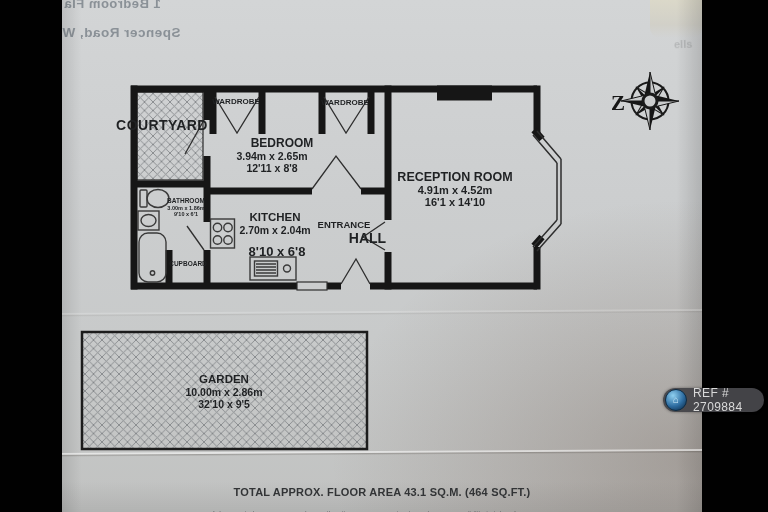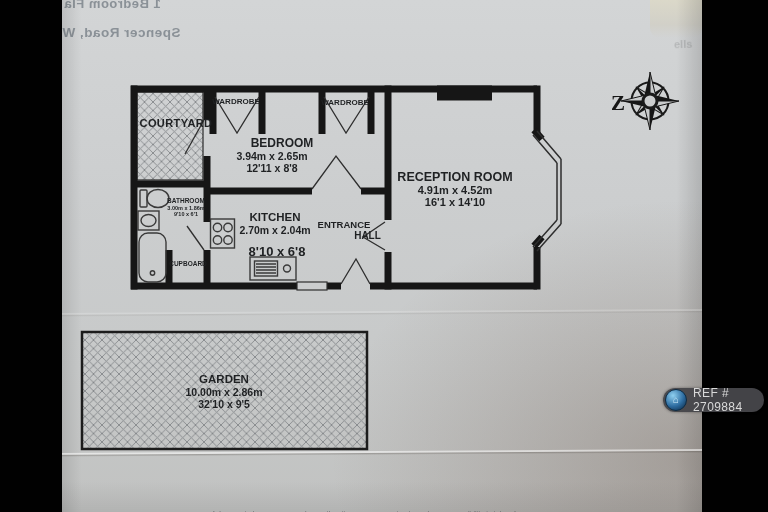--- a/index.html
+++ b/index.html
@@ -151,49 +151,50 @@
         <path d="M650 72 L644 97 L650 101 Z" fill="#161616" transform="rotate(180,650,101)"></path>
         <path d="M650 72 L656 97 L650 101 Z" fill="#c9cbcc" stroke="#161616" stroke-width="1" transform="rotate(180,650,101)"></path>
         <path d="M650 72 L644 97 L650 101 Z" fill="#161616" transform="rotate(270,650,101)"></path>
         <path d="M650 72 L656 97 L650 101 Z" fill="#c9cbcc" stroke="#161616" stroke-width="1" transform="rotate(270,650,101)"></path>
       </g>
       <circle cx="650" cy="101" r="7" fill="#cbcdce" stroke="#1a1a1a" stroke-width="3"></circle>
       <text x="611" y="110" font-size="21" font-weight="bold" font-family="Liberation Serif, serif" fill="#161616">Z</text>
     </g>
   </svg>
 
-  <div class="lbl" style="left:176px;top:118px;font-size:11px;letter-spacing:.4px;">COURTYARD</div>
+  <div class="lbl" style="left:162px;top:118px;font-size:14px;letter-spacing:.4px;">COURTYARD</div>
   <div class="lbl" style="left:236px;top:98px;font-size:8px;">WARDROBE</div>
   <div class="lbl" style="left:345px;top:99px;font-size:8px;">WARDROBE</div>
 
   <div class="lbl" style="left:272px;top:137px;font-size:12px;margin-left:10px;">BEDROOM</div>
   <div class="lbl" style="left:272px;top:151px;font-size:10.5px;">3.94m x 2.65m</div>
   <div class="lbl" style="left:272px;top:163px;font-size:10.5px;">12'11 x 8'8</div>
 
   <div class="lbl" style="left:455px;top:171px;font-size:12.5px;">RECEPTION ROOM</div>
   <div class="lbl" style="left:455px;top:185px;font-size:11px;">4.91m x 4.52m</div>
   <div class="lbl" style="left:455px;top:197px;font-size:11px;">16'1 x 14'10</div>
 
   <div class="lbl" style="left:186px;top:198px;font-size:6.5px;">BATHROOM</div>
   <div class="lbl" style="left:186px;top:206px;font-size:5.5px;">3.00m x 1.86m</div>
   <div class="lbl" style="left:186px;top:212px;font-size:5.5px;">9'10 x 6'1</div>
 
   <div class="lbl" style="left:275px;top:212px;font-size:11.5px;">KITCHEN</div>
   <div class="lbl" style="left:275px;top:225px;font-size:10.5px;">2.70m x 2.04m</div>
   <div class="lbl" style="left:277px;top:245px;font-size:13px;">8'10 x 6'8</div>
 
   <div class="lbl" style="left:344px;top:220px;font-size:9.5px;">ENTRANCE</div>
-  <div class="lbl" style="left:344px;top:231px;font-size:10px;padding-left:47px;">HALL</div>
+  <div class="lbl" style="left:344px;top:231px;font-size:14px;padding-left:47px;">HALL</div>
 
   <div class="lbl" style="left:188px;top:261px;font-size:6.5px;">CUPBOARD</div>
 
   <div class="lbl" style="left:224px;top:374px;font-size:11.5px;">GARDEN</div>
   <div class="lbl" style="left:224px;top:387px;font-size:10.5px;">10.00m x 2.86m</div>
   <div class="lbl" style="left:224px;top:399px;font-size:10.5px;">32'10 x 9'5</div>
 
+  <div class="footer ft-total">TOTAL APPROX. FLOOR AREA 43.1 SQ.M. (464 SQ.FT.)</div>
   <div class="footer ft-d2">of doors, windows, rooms and any other items are approximate and no responsibility is taken for any error,</div>
 
   <div class="badge">
     <div class="cam">⌂</div>
     <div class="ref">REF # 2709884</div>
   </div>
 
 </div>
 
 </body></html>

